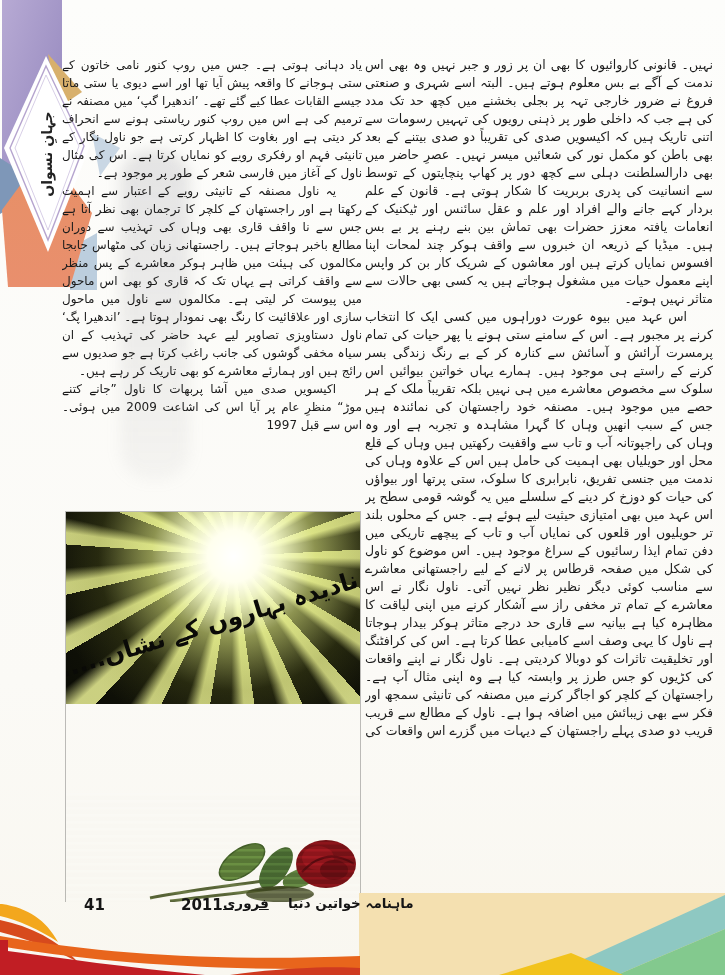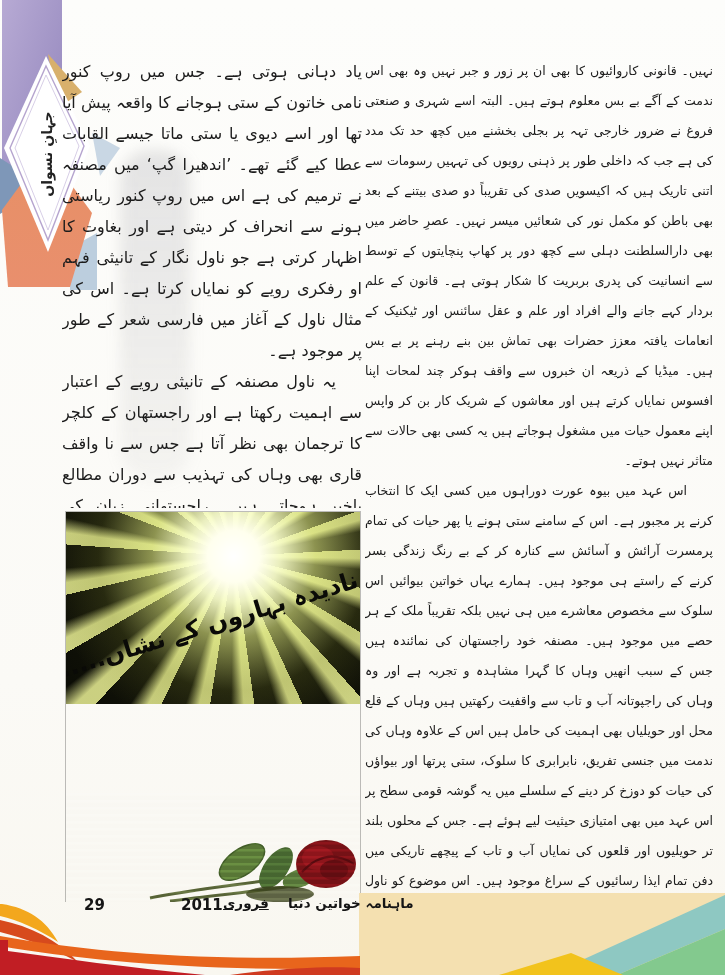--- a/index.html
+++ b/index.html
@@ -16,23 +16,23 @@
     display:flex;align-items:center;justify-content:center;pointer-events:none;
   }
   .sidebar-label-box span{
     transform:rotate(-90deg);white-space:nowrap;font-size:14px;font-weight:bold;
     color:#222;direction:rtl;
   }
   
   .col{position:absolute;direction:rtl;text-align:justify;overflow:hidden;}
   .col p{margin:0;}
   .col p.indent{text-indent:26px;}
-  .col-right{right:12px;top:56px;width:348px;height:848px;font-size:12.5px;line-height:30px;}
+  .col-right{right:12px;top:56px;width:348px;height:848px;font-size:12.5px;line-height:18px;}
   .col-left{left:62px;top:56px;width:300px;}
-  .col-left .text-block{height:452px;overflow:hidden;font-size:16px;line-height:31px;}
+  .col-left .text-block{height:452px;overflow:hidden;font-size:12px;line-height:18px;}
   .smudge{
     position:absolute;left:120px;top:150px;width:70px;height:330px;
     background:linear-gradient(180deg,rgba(130,130,138,.20),rgba(160,160,166,.08));
     filter:blur(7px);border-radius:30px;pointer-events:none;
   }
   
   .book-cover{
     margin:4px 2px 0 4px;width:294px;height:390px;
     box-shadow:0 0 0 1px rgba(0,0,0,.25);direction:ltr;
   }
@@ -159,20 +159,20 @@
     <svg class="footer-left-decor" width="360" height="75" viewBox="0 0 360 75">
       <path d="M2,4 C28,8 46,20 58,42 C40,30 18,20 0,16 L0,4 Z" fill="#f3a71d"></path>
       <path d="M0,20 C30,26 58,40 78,62 C52,48 24,38 0,32 Z" fill="#d74a1d"></path>
       <path d="M0,36 C90,52 200,62 360,56 L360,68 C220,72 90,62 0,46 Z" fill="#e8651c"></path>
       <path d="M0,50 C60,58 130,68 205,75 L0,75 Z" fill="#c11e24"></path>
       <path d="M230,75 C280,68 330,66 360,68 L360,75 Z" fill="#cf3a20"></path>
       <rect x="0" y="40" width="8" height="35" fill="#c11e24"></rect>
     </svg>
 
     <div class="footer-text">
-      <span class="ft-num" style="left:84px;top:3px;">29</span>
+      <span class="ft-num" style="left:84px;top:3px;">41</span>
       <span class="ft-num" style="left:181px;top:3px;">2011</span>
       <span class="ft-ur" style="left:223px;top:2px;text-decoration:underline;">فروری</span>
       <span class="ft-ur" style="left:271px;top:2px;margin-left:17px;">ماہنامہ خواتین دنیا</span>
     </div>
   </div>
 
 </div>
 
 </body></html>

